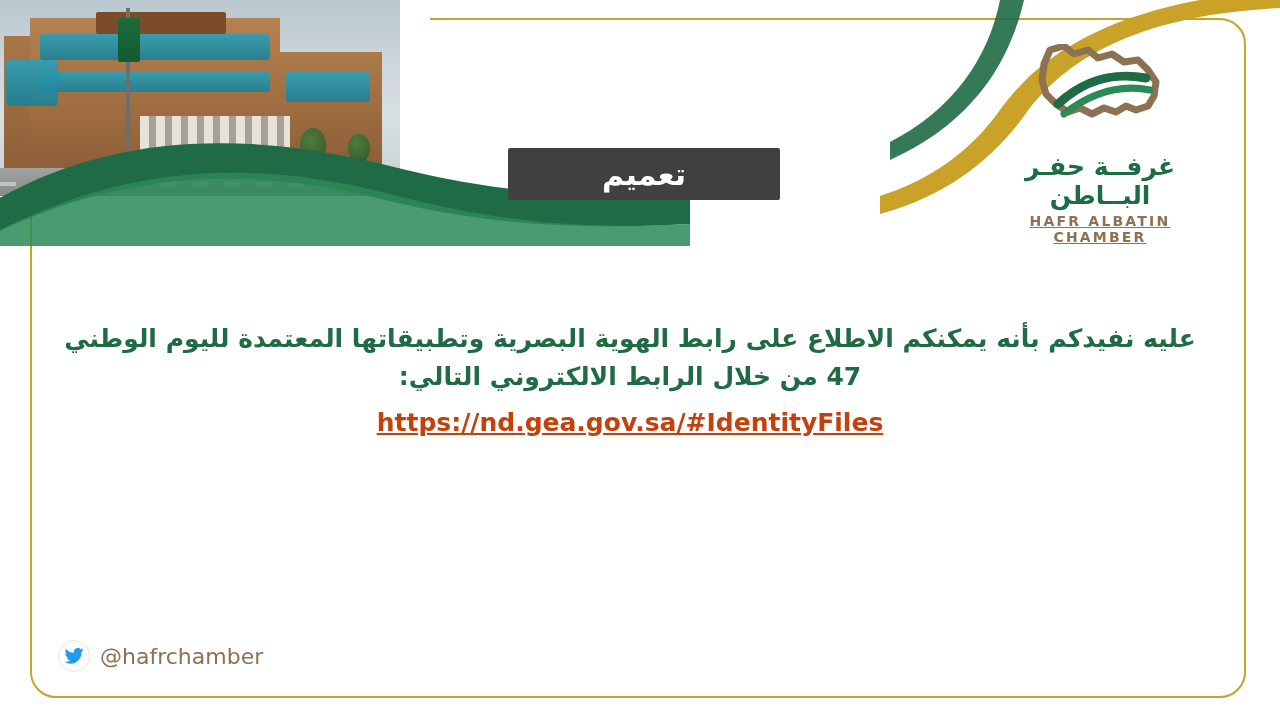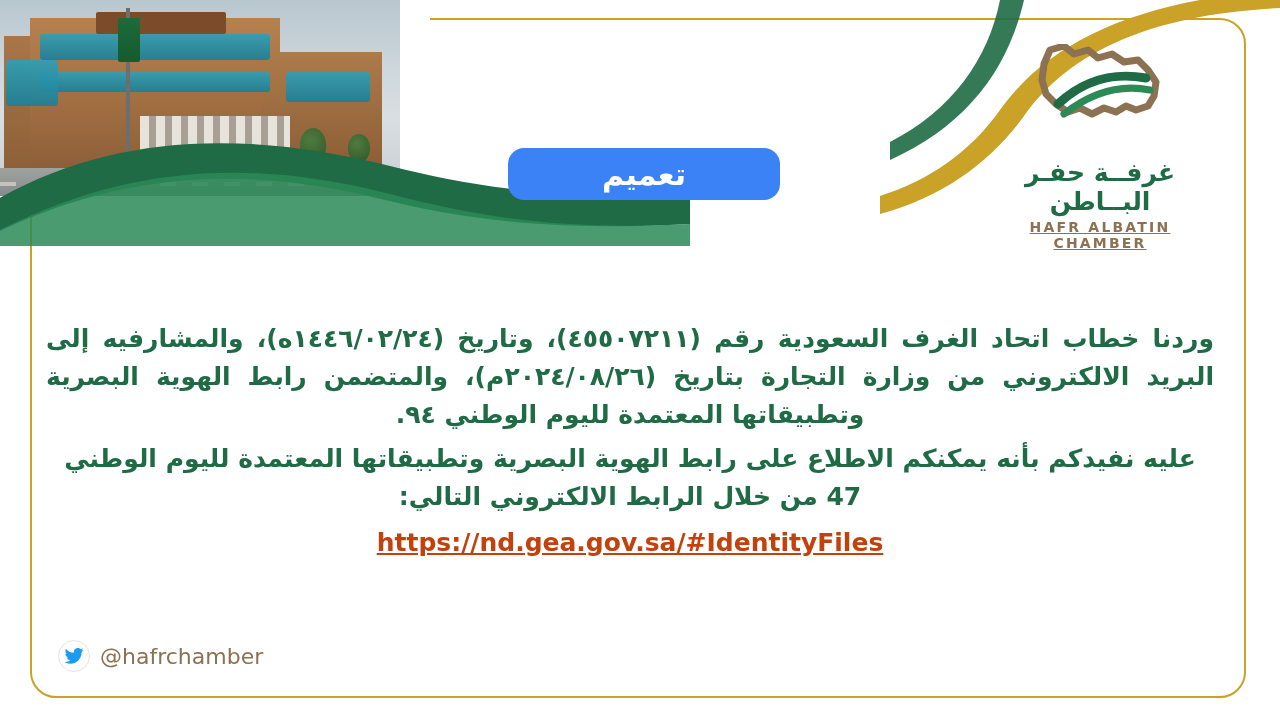--- a/index.html
+++ b/index.html
@@ -161,22 +161,22 @@
     pointer-events: none;
   }
 
   
   .title-pill {
     position: absolute;
     left: 508px;
     top: 148px;
     width: 272px;
     height: 52px;
-    background: #3b82f6;
-    border-radius: 16px;
+    background: #404040;
+    border-radius: 2px;
     display: flex;
     align-items: center;
     justify-content: center;
     color: #ffffff;
     font-size: 30px;
     font-weight: bold;
     letter-spacing: 1px;
   }
 
   
@@ -185,21 +185,21 @@
     right: 70px;
     top: 44px;
     width: 220px;
     height: 160px;
     text-align: center;
   }
   .logo-ar {
     color: #1f6b45;
     font-size: 25px;
     font-weight: bold;
-    margin-top: 18px;
+    margin-top: 12px;
     letter-spacing: 1px;
   }
   .logo-en {
     color: #8c7152;
     font-size: 14px;
     font-weight: bold;
     letter-spacing: 2.2px;
     margin-top: 3px;
     text-decoration: underline;
   }
@@ -317,21 +317,20 @@
       <path d="M20,6 L34,2 L44,10 L58,6 L68,14 L82,10 L94,18 L108,16 L118,26 L126,38 L124,52 L118,62 L106,66 L96,62 L86,68 L74,64 L62,70 L50,64 L38,68 L26,60 L16,50 L12,36 L14,20 Z" fill="none" stroke="#8c7152" stroke-width="7" stroke-linejoin="round"></path>
       <path d="M28,60 C54,36 82,28 116,34" fill="none" stroke="#1f6b45" stroke-width="9" stroke-linecap="round"></path>
       <path d="M34,70 C62,48 90,40 120,46" fill="none" stroke="#2c8a57" stroke-width="7" stroke-linecap="round"></path>
     </svg>
     <div class="logo-ar">غرفــة حفـر البــاطن</div>
     <div class="logo-en">HAFR ALBATIN CHAMBER</div>
   </div>
 
 
   <div class="body">
-    <p class="para1">وردنا خطاب اتحاد الغرف السعودية رقم (٤٥٥٠٧٢١١)، وتاريخ (١٤٤٦/٠٢/٢٤ه)، والمشارفيه إلى البريد الالكتروني من وزارة التجارة بتاريخ (٢٠٢٤/٠٨/٢٦م)، والمتضمن رابط الهوية البصرية وتطبيقاتها المعتمدة لليوم الوطني ٩٤.</p>
     <p>عليه نفيدكم بأنه يمكنكم الاطلاع على رابط الهوية البصرية وتطبيقاتها المعتمدة لليوم الوطني 47 من خلال الرابط الالكتروني التالي:</p>
     <a class="link" href="#">https://nd.gea.gov.sa/#IdentityFiles</a>
   </div>
 
   <div class="footer">
     <span class="tw-badge">
       <svg width="20" height="16" viewBox="0 0 24 20" aria-hidden="true">
         <path d="M24 2.3c-.9.4-1.8.7-2.8.8 1-.6 1.8-1.6 2.2-2.7-.9.6-2 1-3.1 1.2A4.9 4.9 0 0 0 11.9 6c-4-.2-7.6-2.1-10-5.1-.4.8-.7 1.6-.7 2.6 0 1.7.9 3.2 2.2 4.1-.8 0-1.6-.2-2.2-.6v.1c0 2.4 1.7 4.4 3.9 4.8-.4.1-.8.2-1.3.2-.3 0-.6 0-.9-.1.6 2 2.4 3.4 4.6 3.4A9.9 9.9 0 0 1 0 17.5 14 14 0 0 0 7.5 19.7c9.1 0 14-7.5 14-14v-.6c1-.7 1.8-1.6 2.5-2.8z" fill="#1d9bf0"></path>
       </svg>
     </span>

